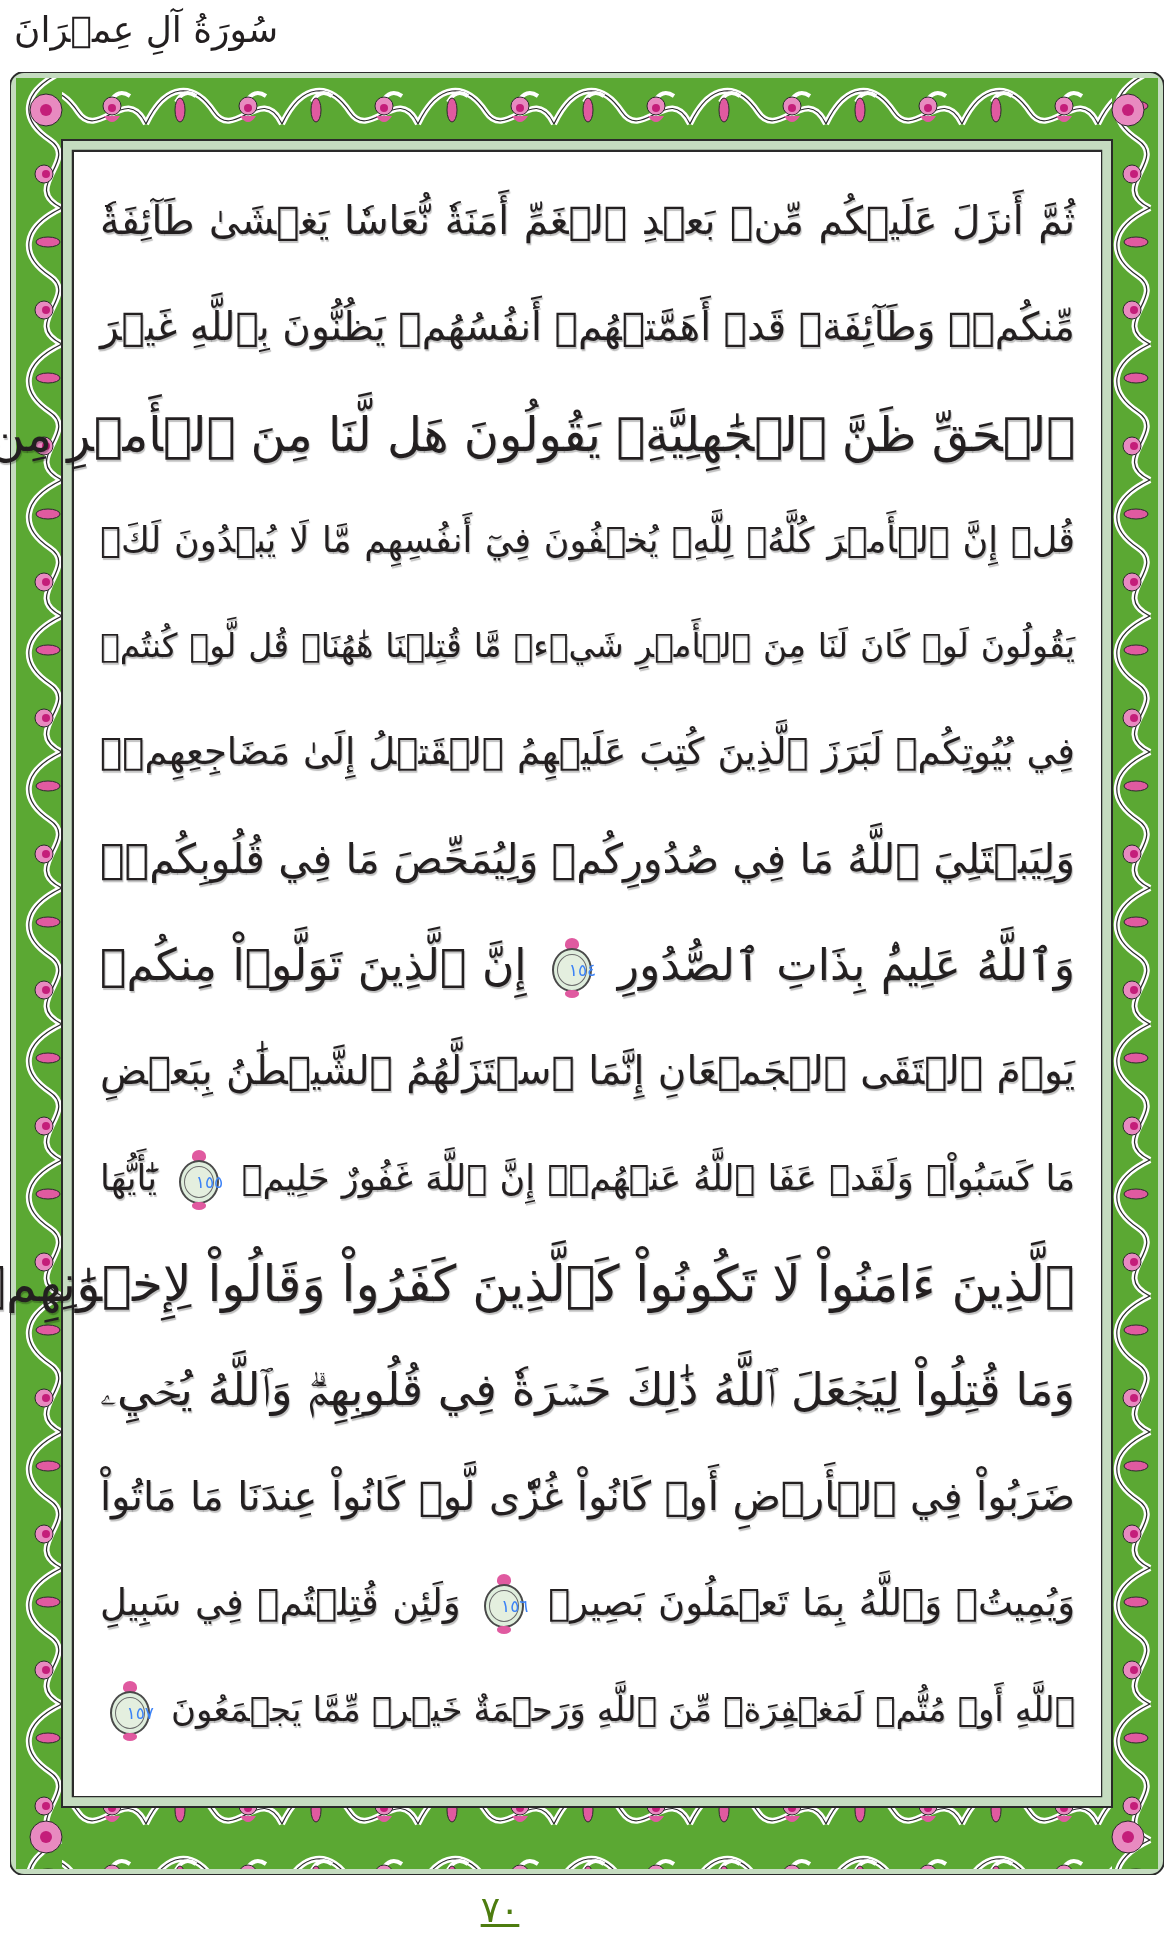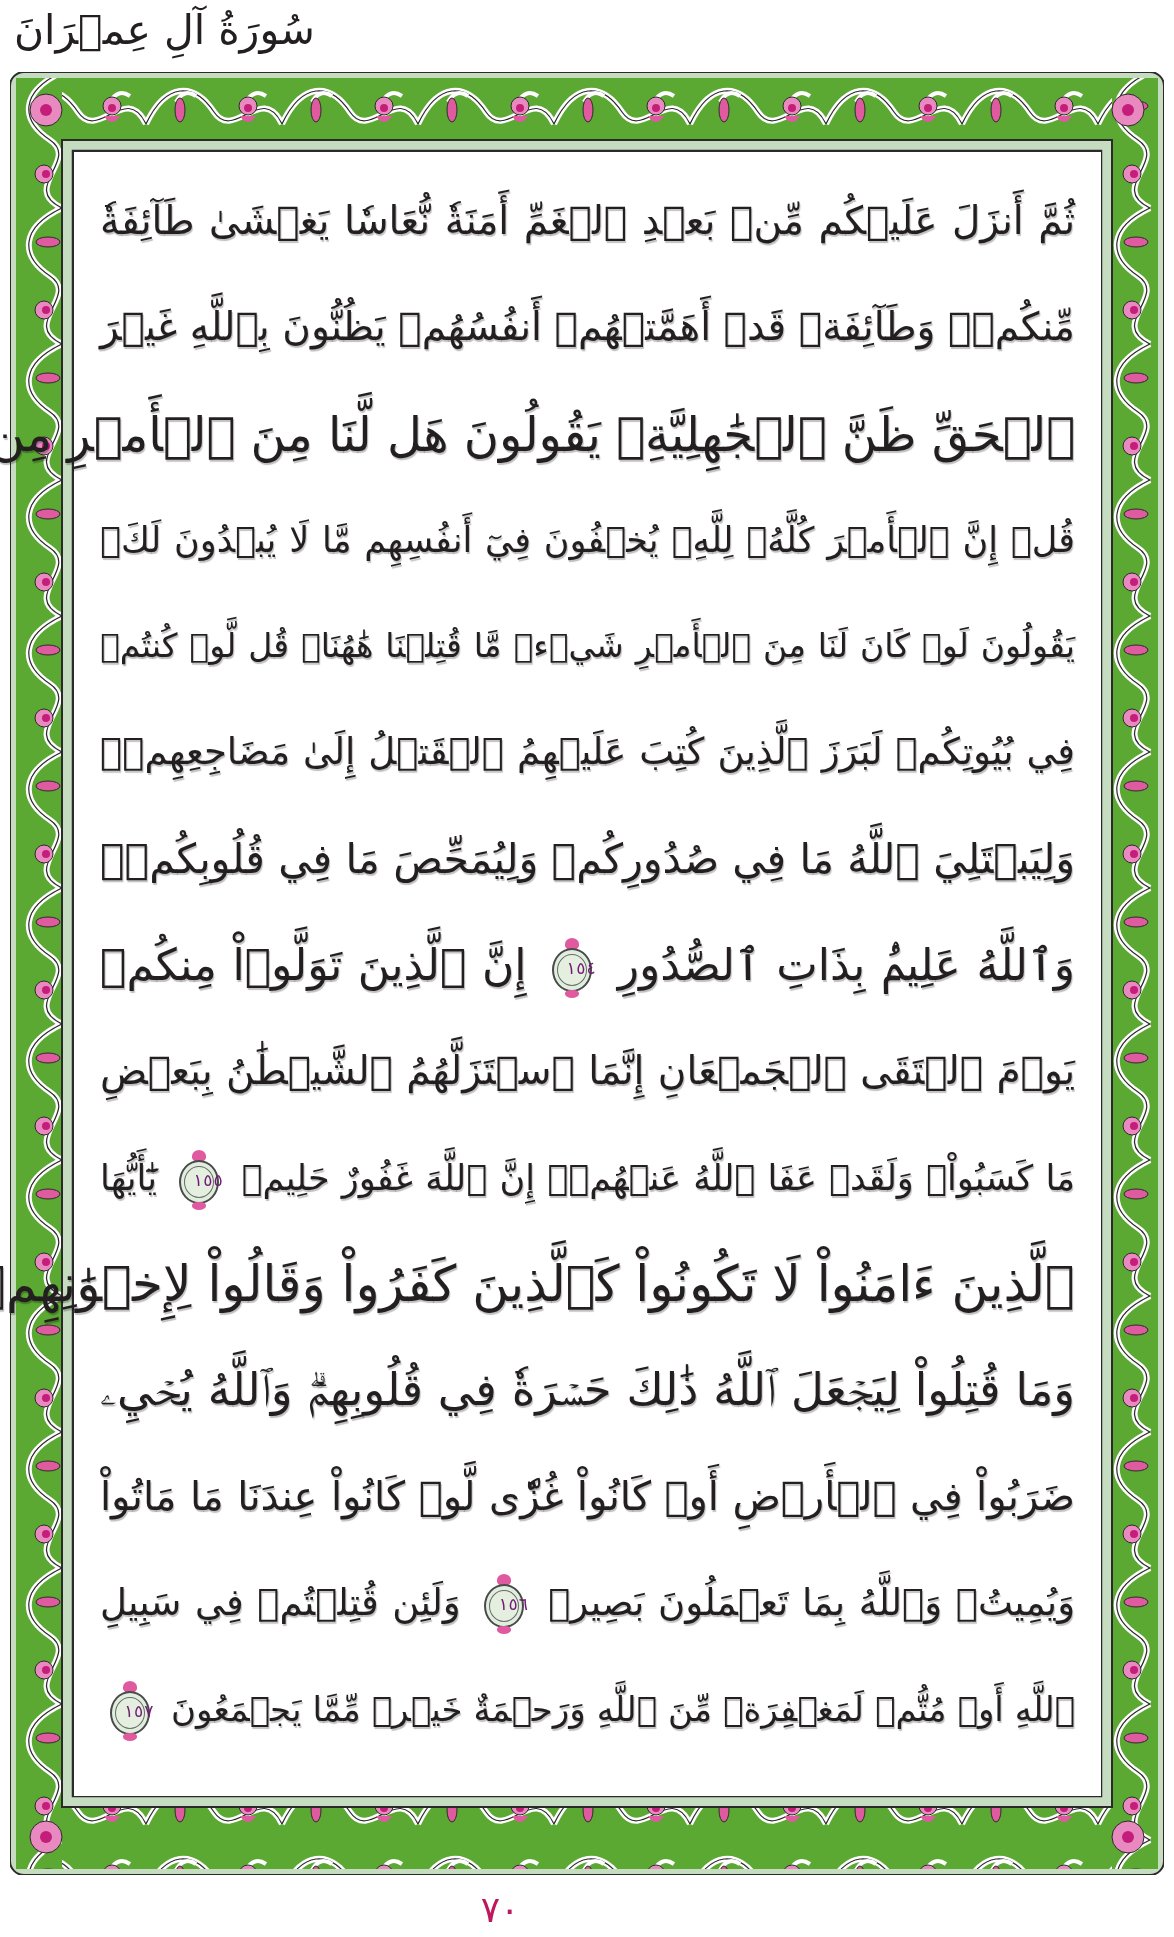--- a/index.html
+++ b/index.html
@@ -2,21 +2,21 @@
 <html><head>
 <meta charset="utf-8">
 <style>
   html, body { margin: 0; padding: 0; background: #ffffff; }
   body { width: 1174px; height: 1937px; position: relative; overflow: hidden;
          font-family: "DejaVu Sans", sans-serif; color: #231f20; }
 
   .header { position: absolute; top: 0; left: 0; width: 1174px; height: 70px; }
   .header-juz { position: absolute; right: 14px; top: 2px; font-size: 36px; line-height: 56px;
                 direction: rtl; font-family: "DejaVu Sans", sans-serif; color: #231f20; }
-  .header-surah { position: absolute; left: 14px; top: 2px; font-size: 41px; line-height: 56px;
+  .header-surah { position: absolute; left: 14px; top: 2px; font-size: 36px; line-height: 56px;
                   direction: rtl; font-family: "DejaVu Sans", sans-serif; color: #231f20; }
 
   
   .frame { position: absolute; left: 10px; top: 72px; width: 1154px; height: 1803px; }
   .frame svg { position: absolute; left: 0; top: 0; }
 
   .panel { position: absolute; left: 74px; top: 152px; width: 1027px; height: 1644px;
            background: #ffffff; }
 
   .lines { position: absolute; left: 0; top: 0; width: 100%; height: 100%;
@@ -30,28 +30,28 @@
 
   .ayah-marker { display: inline-block; position: relative; width: 48px; height: 60px;
                  vertical-align: middle; margin: 0 6px; text-shadow: none; }
   .ayah-marker .ring { position: absolute; left: 4px; top: 10px; width: 40px; height: 44px;
                        border-radius: 50%; background: #dfeedd; border: 2px solid #4a4a4a;
                        box-sizing: border-box; }
   .ayah-marker .inner { position: absolute; left: 9px; top: 16px; width: 30px; height: 32px;
                         border-radius: 50%; background: #e4efdf; border: 1px solid #6a6a6a;
                         box-sizing: border-box; }
   .ayah-marker .num { position: absolute; left: 0; top: 20px; width: 48px; text-align: center;
-                      font-size: 17px; line-height: 24px; color: #701a75; direction: rtl; font-family: Liberation Mono, monospace; }
+                      font-size: 17px; line-height: 24px; color: #3b82f6; direction: rtl; }
   .ayah-marker .bud-top { position: absolute; left: 17px; top: 0; width: 14px; height: 12px;
                           border-radius: 50% 50% 40% 40%; background: #e05aa0; }
   .ayah-marker .bud-bottom { position: absolute; left: 17px; top: 52px; width: 14px; height: 8px;
                              border-radius: 40% 40% 50% 50%; background: #e05aa0; }
 
   .page-number { position: absolute; left: 0; top: 1888px; width: 1000px; text-align: center;
-                 font-size: 36px; line-height: 44px; color: #be185d; direction: rtl; }
+                 font-size: 36px; line-height: 44px; color: #4d7c0f; direction: rtl; text-decoration: underline; }
 </style>
 </head>
 <body>
 
 <div class="header">
   <div class="header-surah">سُورَةُ آلِ عِمۡرَانَ</div>
 </div>
 
 <div class="frame">
   <svg width="1154" height="1803" viewBox="0 0 1154 1803" xmlns="http://www.w3.org/2000/svg">

